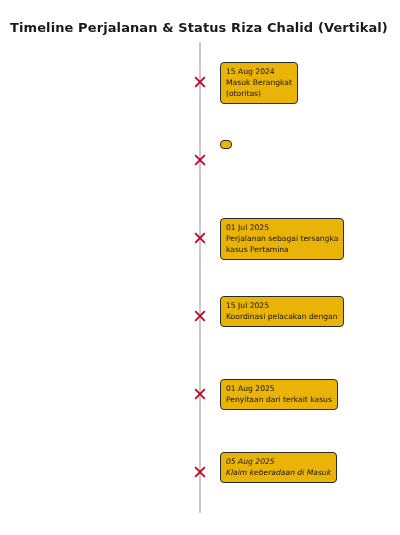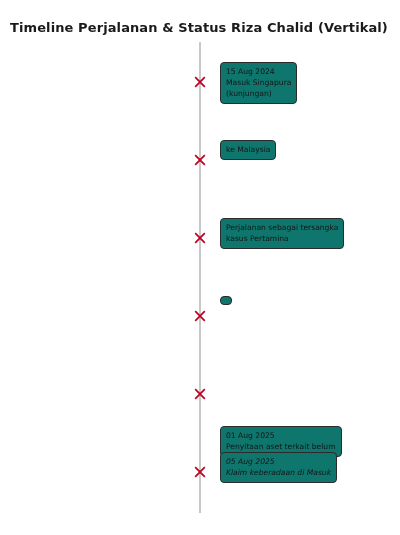--- a/index.html
+++ b/index.html
@@ -63,21 +63,21 @@
     font-size: 15px;
     font-weight: normal;
   }
   .event-marker svg {
     display: block;
   }
 
   .event-card {
     position: absolute;
     left: 220px;
-    background: #0f766e;
+    background: #eab308;
     border: 1px solid #2b2b2b;
     border-radius: 4px;
     padding: 3px 5px 4px 5px;
     box-sizing: border-box;
     display: inline-block;
     white-space: nowrap;
   }
 
   .event-line {
     font-size: 7.6px;
@@ -98,63 +98,65 @@
   <div id="timeline-axis"></div>
   <div id="events-container">
       <div class="timeline-event" style="top: 82px;">
         <div class="event-marker">
           <svg width="16" height="16" viewBox="0 0 16 16">
             <path d="M3.2 3.2 L12.8 12.8 M12.8 3.2 L3.2 12.8" stroke="#bd0022" stroke-width="1.7" stroke-linecap="butt" fill="none"></path>
           </svg>
         </div>
         <div class="event-card" style="top: -20.5px;">
           <div class="event-line event-date">15 Aug 2024</div>
-          <div class="event-line">Masuk Singapura</div>
-          <div class="event-line">(kunjungan)</div>
+          <div class="event-line">Masuk Berangkat</div>
+          <div class="event-line">(otoritas)</div>
         </div>
       </div>
       <div class="timeline-event" style="top: 160px;">
         <div class="event-marker">
           <svg width="16" height="16" viewBox="0 0 16 16">
             <path d="M3.2 3.2 L12.8 12.8 M12.8 3.2 L3.2 12.8" stroke="#bd0022" stroke-width="1.7" stroke-linecap="butt" fill="none"></path>
           </svg>
         </div>
         <div class="event-card" style="top: -20.5px;">
-          <div class="event-line">ke Malaysia</div>
         </div>
       </div>
       <div class="timeline-event" style="top: 238px;">
         <div class="event-marker">
           <svg width="16" height="16" viewBox="0 0 16 16">
             <path d="M3.2 3.2 L12.8 12.8 M12.8 3.2 L3.2 12.8" stroke="#bd0022" stroke-width="1.7" stroke-linecap="butt" fill="none"></path>
           </svg>
         </div>
         <div class="event-card" style="top: -20.5px;">
+          <div class="event-line event-date">01 Jul 2025</div>
           <div class="event-line">Perjalanan sebagai tersangka</div>
           <div class="event-line">kasus Pertamina</div>
         </div>
       </div>
       <div class="timeline-event" style="top: 316px;">
         <div class="event-marker">
           <svg width="16" height="16" viewBox="0 0 16 16">
             <path d="M3.2 3.2 L12.8 12.8 M12.8 3.2 L3.2 12.8" stroke="#bd0022" stroke-width="1.7" stroke-linecap="butt" fill="none"></path>
           </svg>
         </div>
         <div class="event-card" style="top: -20.5px;">
+          <div class="event-line event-date">15 Jul 2025</div>
+          <div class="event-line">Koordinasi pelacakan dengan</div>
         </div>
       </div>
       <div class="timeline-event" style="top: 394px;">
         <div class="event-marker">
           <svg width="16" height="16" viewBox="0 0 16 16">
             <path d="M3.2 3.2 L12.8 12.8 M12.8 3.2 L3.2 12.8" stroke="#bd0022" stroke-width="1.7" stroke-linecap="butt" fill="none"></path>
           </svg>
         </div>
-        <div class="event-card" style="top: -15px; margin-top: 47px;">
+        <div class="event-card" style="top: -15px;">
           <div class="event-line event-date">01 Aug 2025</div>
-          <div class="event-line">Penyitaan aset terkait belum</div>
+          <div class="event-line">Penyitaan dari terkait kasus</div>
         </div>
       </div>
       <div class="timeline-event" style="top: 472px;">
         <div class="event-marker">
           <svg width="16" height="16" viewBox="0 0 16 16">
             <path d="M3.2 3.2 L12.8 12.8 M12.8 3.2 L3.2 12.8" stroke="#bd0022" stroke-width="1.7" stroke-linecap="butt" fill="none"></path>
           </svg>
         </div>
         <div class="event-card" style="top: -20.5px; font-style: italic;">
           <div class="event-line event-date">05 Aug 2025</div>

